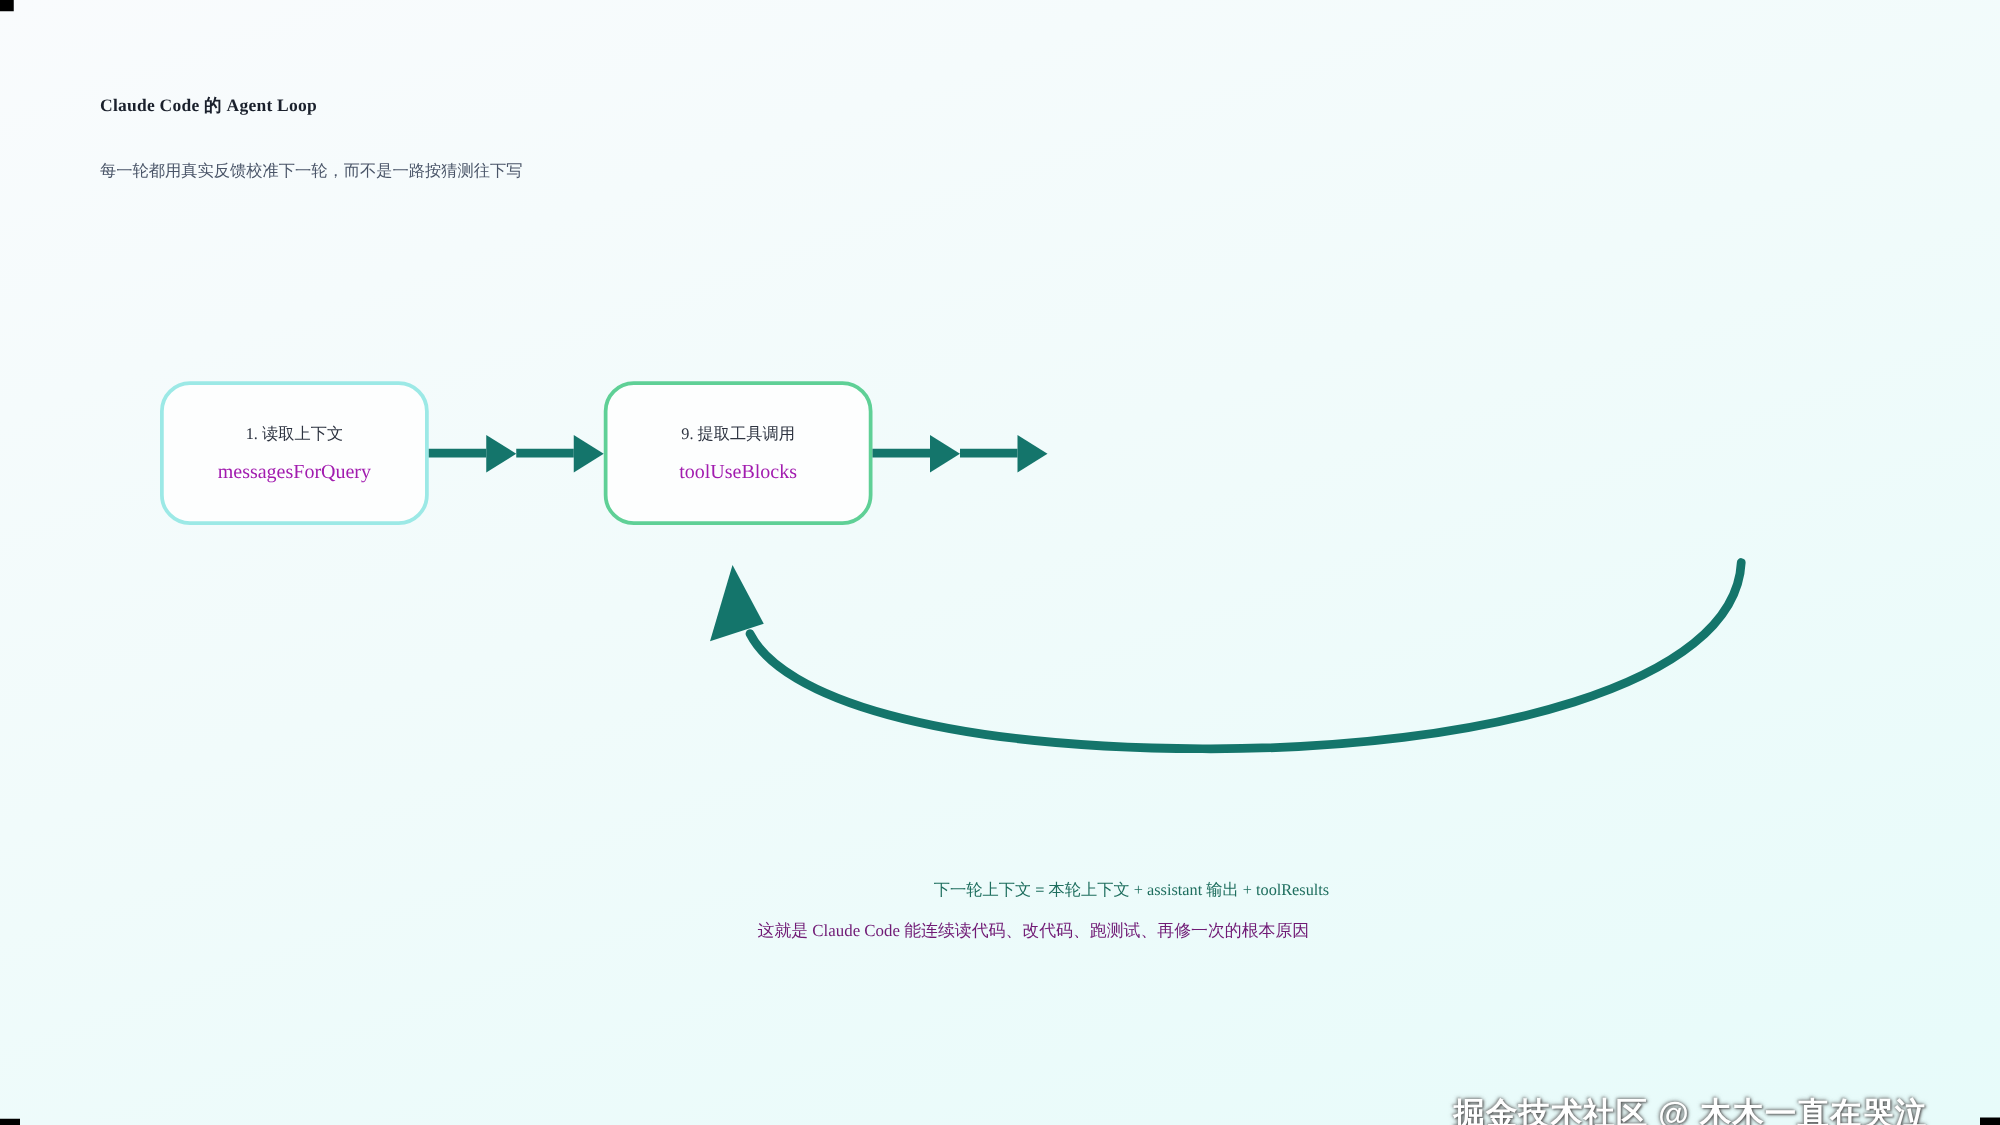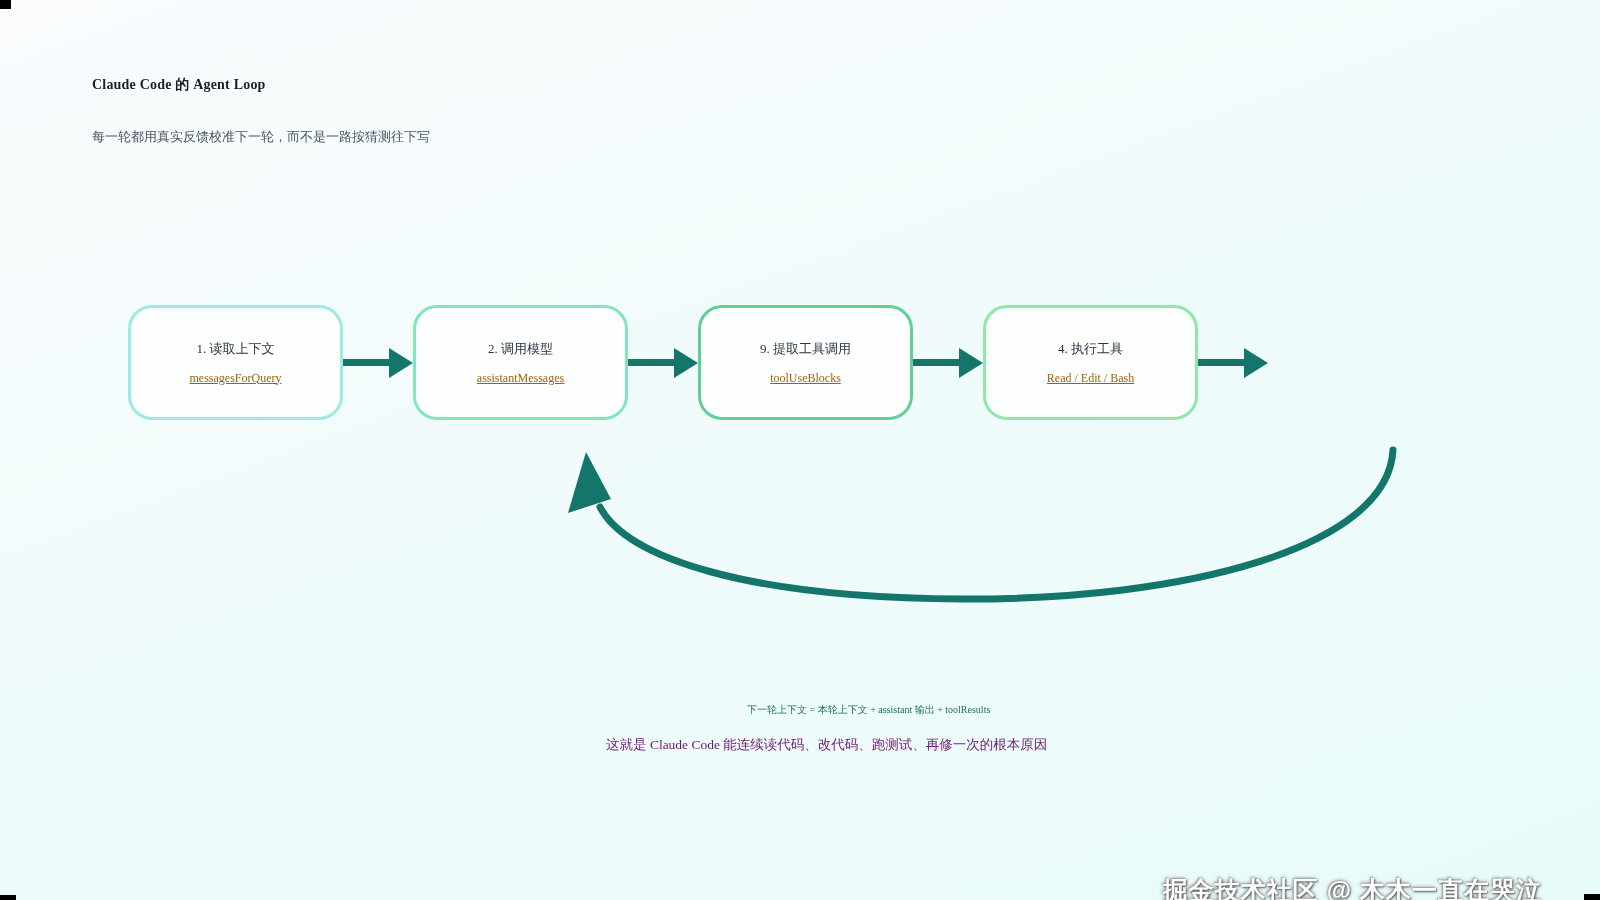--- a/index.html
+++ b/index.html
@@ -8,21 +8,21 @@
     position: relative;
     overflow: hidden;
     font-family: "Liberation Serif", serif;
     background: linear-gradient(160deg, #f9fbfd 0%, #f1fbfb 45%, #e7fbfa 100%);
   }
   .corner { position: absolute; background: #000; }
   .corner.tl { left: 0; top: 0; width: 11px; height: 9px; }
   .corner.bl { left: 0; bottom: 0; width: 16px; height: 5px; }
   .corner.br { right: 0; bottom: 0; width: 16px; height: 6px; }
 
-  .header { position: absolute; left: 92px; top: 76px; }
+  .header { position: absolute; left: 80px; top: 76px; }
   .title {
     font-size: 14px; font-weight: bold; color: #1a202c;
     letter-spacing: 0.2px;
   }
   .subtitle {
     margin-top: 34px; font-size: 13px; color: #4a5568;
   }
 
   .flow {
     position: absolute; left: 128px; top: 305px;
@@ -32,39 +32,39 @@
     width: 215px; height: 115px;
     background: #fdfefe;
     border: 3px solid #9ce9e6;
     border-radius: 24px;
     display: flex; flex-direction: column;
     align-items: center; justify-content: center;
     gap: 13px;
     text-align: center;
   }
   .step-label { font-size: 13px; color: #2d3340; }
-  .step-sublabel { font-size: 12px; color: #a16207; text-decoration: underline; }
+  .step-sublabel { font-size: 16px; color: #a21caf; }
 
   .h-arrow {
     width: 70px; height: 115px;
     display: flex; align-items: center;
   }
   .h-arrow .shaft { flex: 1; height: 7px; background: #14756b; }
   .h-arrow .head {
     width: 0; height: 0;
     border-top: 15px solid transparent;
     border-bottom: 15px solid transparent;
     border-left: 24px solid #14756b;
   }
 
   .loop-svg { position: absolute; left: 0; top: 0; width: 1600px; height: 900px; pointer-events: none; }
 
   .notes-formula {
     position: absolute; left: 747px; top: 703px;
-    font-size: 10px; color: #1e6e5e; white-space: nowrap;
+    font-size: 13px; color: #1e6e5e; white-space: nowrap;
   }
   .notes-conclusion {
     position: absolute; left: 606px; top: 736px;
     font-size: 13.5px; color: #701a75; white-space: nowrap;
   }
 
   .watermark {
     position: absolute; top: 874px; right: 58px;
     font-family: "Liberation Sans", sans-serif;
     font-size: 25px; font-weight: bold; letter-spacing: 1px;
@@ -89,44 +89,36 @@
   <div class="step-box" style="border-color: rgb(156, 233, 230);">
     <div class="step-label">1. 读取上下文</div>
     <div class="step-sublabel">messagesForQuery</div>
   </div>
 
   <div class="h-arrow">
     <div class="shaft" style="background: rgb(20, 117, 107);"></div>
     <div class="head" style="border-left-color: rgb(20, 117, 107);"></div>
   </div>
 
-  <div class="step-box" style="border-color: rgb(131, 230, 187);">
-    <div class="step-label">2. 调用模型</div>
-    <div class="step-sublabel">assistantMessages</div>
-  </div>
 
   <div class="h-arrow">
     <div class="shaft" style="background: rgb(20, 117, 107);"></div>
     <div class="head" style="border-left-color: rgb(20, 117, 107);"></div>
   </div>
 
   <div class="step-box" style="border-color: rgb(95, 208, 150);">
     <div class="step-label">9. 提取工具调用</div>
     <div class="step-sublabel">toolUseBlocks</div>
   </div>
 
   <div class="h-arrow">
     <div class="shaft" style="background: rgb(20, 117, 107);"></div>
     <div class="head" style="border-left-color: rgb(20, 117, 107);"></div>
   </div>
 
-  <div class="step-box" style="border-color: rgb(140, 233, 169);">
-    <div class="step-label">4. 执行工具</div>
-    <div class="step-sublabel">Read / Edit / Bash</div>
-  </div>
 
   <div class="h-arrow">
     <div class="shaft" style="background: rgb(20, 117, 107);"></div>
     <div class="head" style="border-left-color: rgb(20, 117, 107);"></div>
   </div>
 
 
 </div>
 
 <svg class="loop-svg" viewBox="0 0 1600 900">

